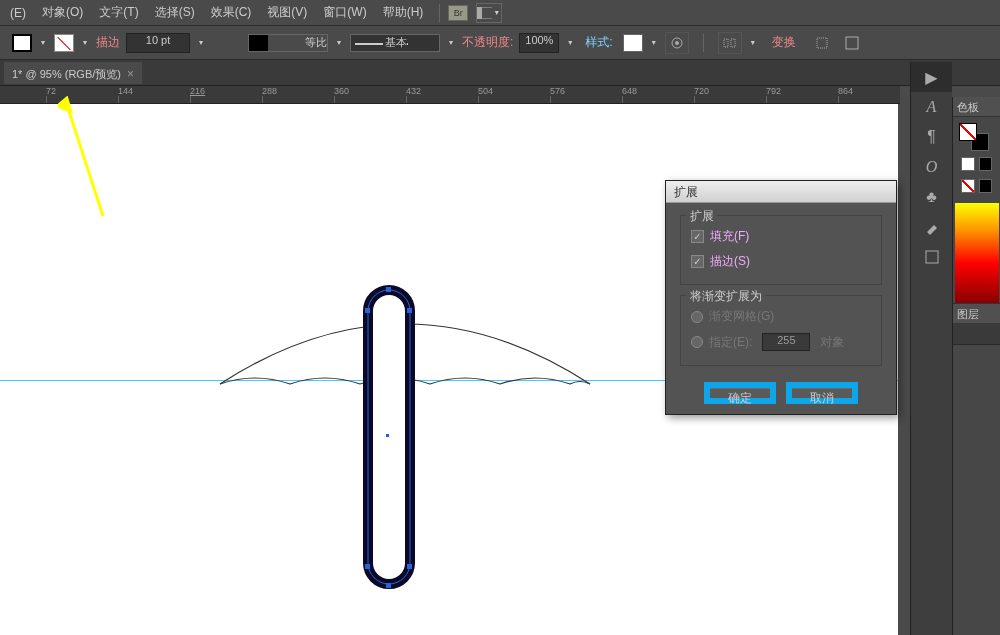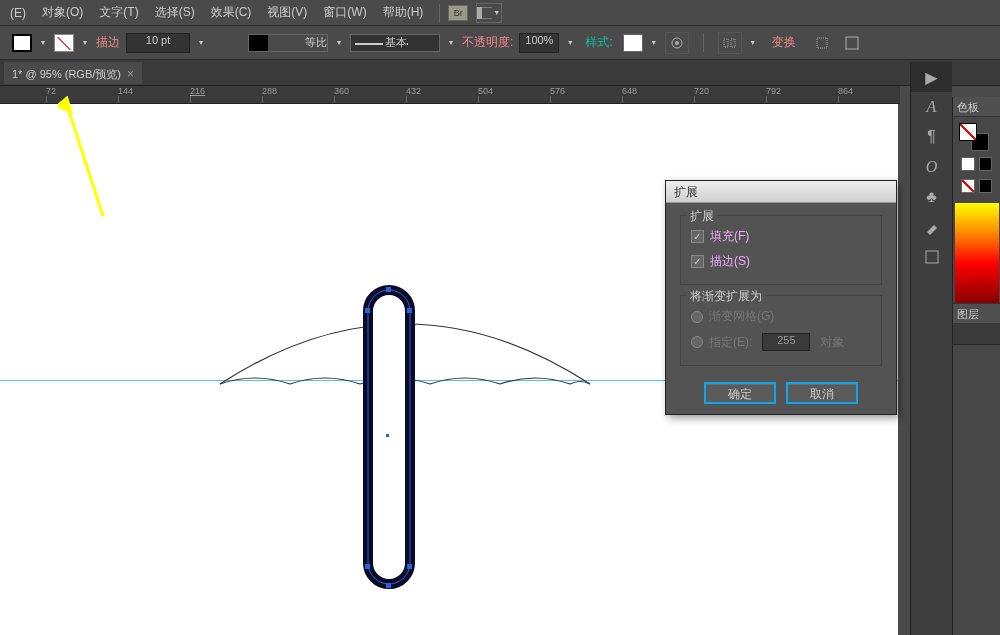--- a/index.html
+++ b/index.html
@@ -57,21 +57,21 @@
 .fieldset { border:1px solid #444; padding: 8px 10px 10px 10px; margin-bottom: 10px; position:relative; }
 .legend { color:#ccc; font-size:12px; position:absolute; top:-8px; left:6px; background:#535353; padding:0 3px; }
 .chk-row { display:flex; align-items:center; gap:6px; padding:4px 0; }
 .chk { width:13px; height:13px; border:1px solid #888; background:#666; display:flex; align-items:center; justify-content:center; font-size:10px; color:#ccc; }
 .chk.checked::after{ content:"✓"; }
 .chk-label { color:#f0abfc; font-size:12px; }
 .chk-label.dis { color:#777; }
 .radio { width:12px; height:12px; border:1px solid #888; border-radius:50%; background:#666; }
 .num-in { width:48px; height:18px; background:#3a3a3a; border:1px solid #222; color:#999; font-size:11px; text-align:center; margin:0 4px; }
 .dlg-btns { display:flex; gap:10px; justify-content:center; padding-top:6px; }
-.dlg-btn { width:72px; height:22px; background:#5a5a5a; border:2px solid #0ea5e9; color:#ccc; font-size:12px; text-align:center; line-height:20px; box-shadow: inset 0 1px 0 rgba(255,255,255,0.1); }
+.dlg-btn { width:72px; height:22px; background:#5a5a5a; border:6px solid #0ea5e9; color:#ccc; font-size:12px; text-align:center; line-height:20px; box-shadow: inset 0 1px 0 rgba(255,255,255,0.1); }
 
 
 .right-dock { position:absolute; top:62px; right:0; bottom:0; display:flex; }
 .tool-col { width:42px; background:#3e3e3e; border-left:1px solid #222; }
 .tc-slot { height:30px; display:flex; align-items:center; justify-content:center; color:#aaa; font-size:16px; border-bottom:0; }
 .tc-slot.sel { background:#2d2d2d; }
 
 .panel-col { width:48px; background:#474747; border-left:1px solid #222;margin-top:35px; }
 .panel-hdr { height:20px; color:#ccc; font-size:11px; padding:3px 4px; background:#505050; border-bottom:1px solid #333; }
 .color-panel { padding:4px; }
@@ -126,21 +126,21 @@
   <span class="drop">▾</span>
   <div class="prof-box">等比</div>
   <span class="drop">▾</span>
   <div class="prof-box2">
       <span style="position:relative;z-index:1;background:#333;padding-left:2px">基本</span>
     </div>
   <span class="drop">▾</span>
   <span class="opt-label">不透明度:</span>
   <div class="opacity-val">100%</div>
   <span class="drop">▾</span>
-  <span style="color:#14b8a6;font-size:12px;padding:0 4px">样式:</span>
+  <span style="color:#7dd3fc;font-size:12px;padding:0 4px">样式:</span>
   <div class="style-sw"></div>
   <span class="drop">▾</span>
   <div class="icon-btn">
     <svg width="14" height="14">
         <circle cx="7" cy="7" r="5" fill="none" stroke="#aaa"></circle>
         <circle cx="7" cy="7" r="2" fill="#aaa"></circle>
       </svg>
   </div>
   <div class="menu-sep"></div>
   <div class="icon-btn">

